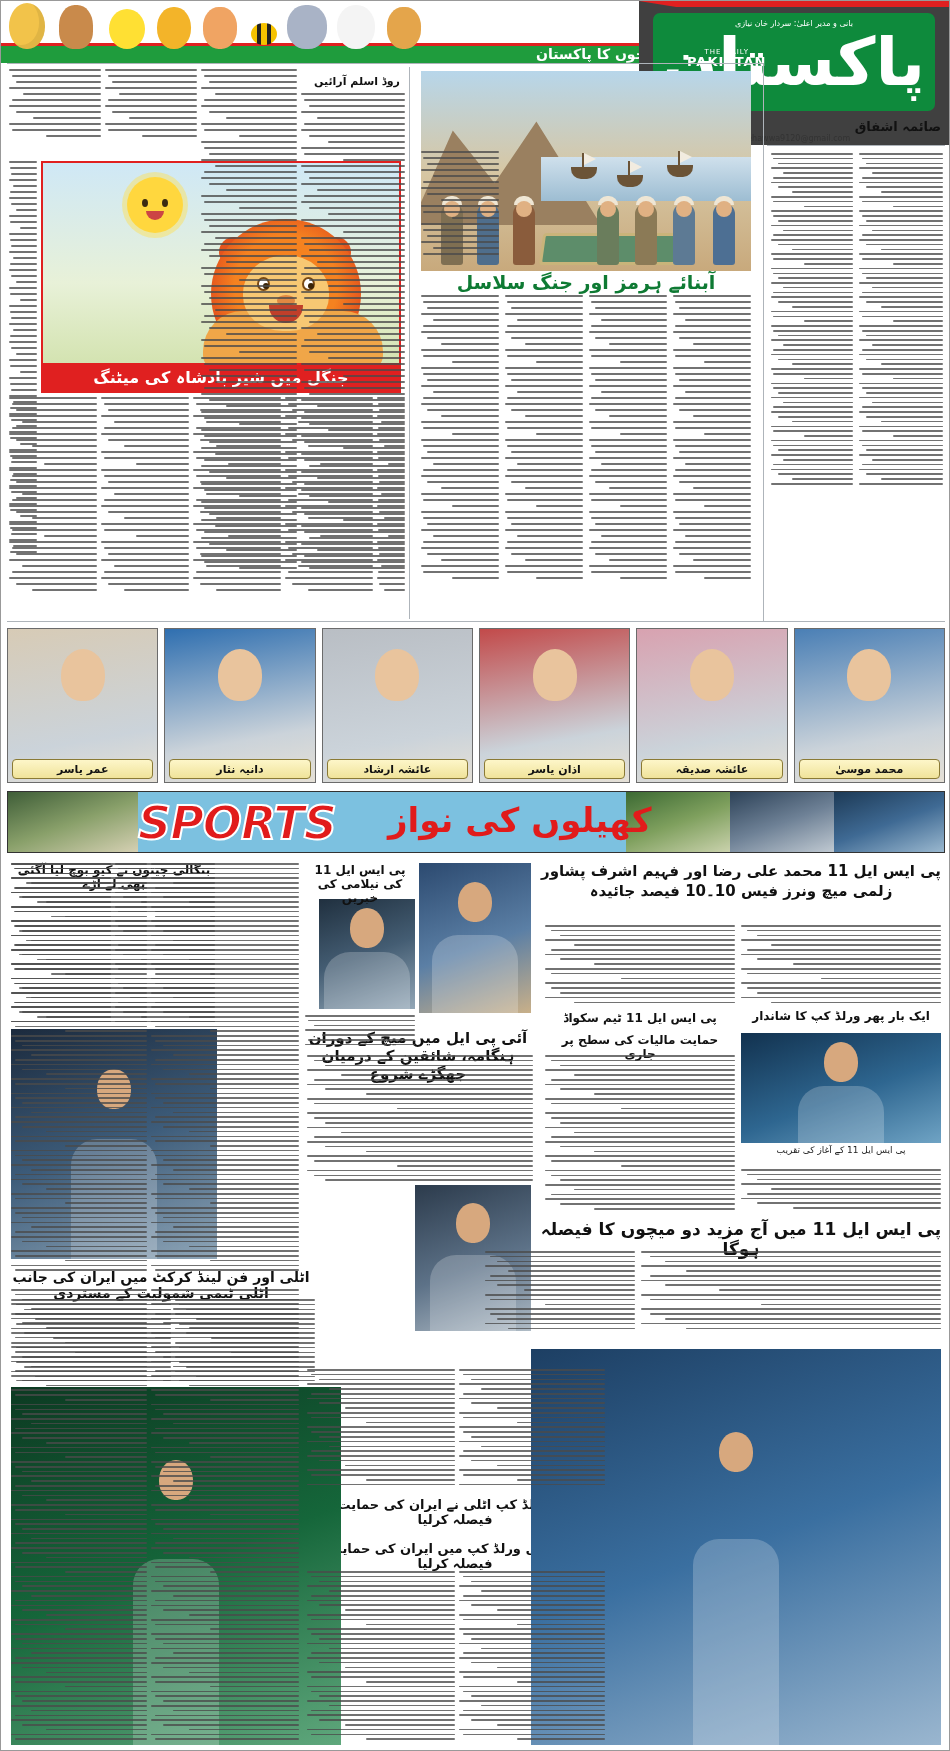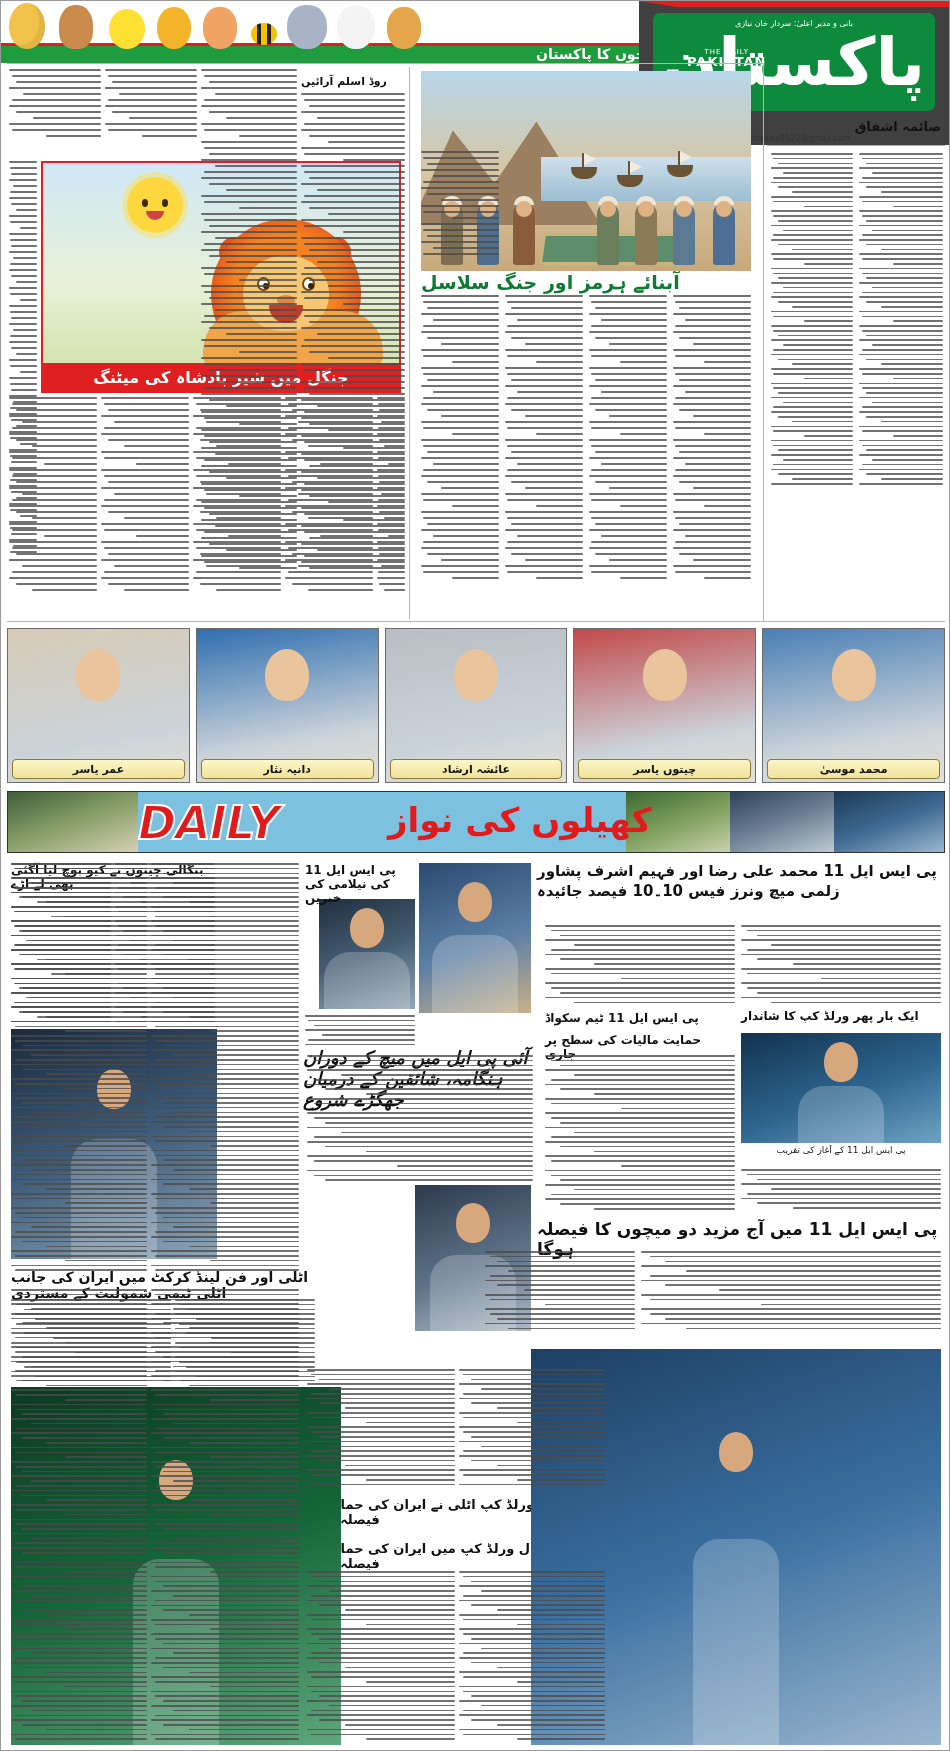--- a/index.html
+++ b/index.html
@@ -80,21 +80,21 @@
 
   
   .txt{ position:absolute; overflow:hidden; }
   .txt .ln{ height:2px; background:#4a4a4a; margin-bottom:4px; border-radius:1px; opacity:.78; }
   .txt.small .ln{ height:1.6px; margin-bottom:3.2px; }
   .txt .ln.s1{ width:100%; } .txt .ln.s2{ width:92%; }
   .txt .ln.s3{ width:97%; } .txt .ln.s4{ width:85%; }
   .txt .ln.s5{ width:74%; } .txt .ln.s6{ width:60%; }
 
   
-  .hl{ position:absolute; font-weight:bold; color:#111; text-align:left; }
+  .hl{ position:absolute; font-weight:bold; color:#111; text-align:center; }
   .hl.green{ color:#0e7a33; }
 
   
   .lionbox{ position:absolute; left:40px; top:160px; width:360px; height:222px;
      background:linear-gradient(#cfe8f6 0%,#e8f1d8 55%,#cfe0a8 100%);
      border:2px solid #e02020; overflow:hidden; }
   .lion-sun{ position:absolute; left:84px; top:14px; width:56px; height:56px;
      border-radius:50%; background:#ffd73e; box-shadow:0 0 0 5px rgba(255,225,80,.45); }
   .lion-sun .eye{ position:absolute; top:22px; width:6px; height:8px; border-radius:50%;
      background:#3b2a12; }
@@ -1122,24 +1122,30 @@
   <div class="hrule" style="left:766px; top:144px; width:178px;"></div>
 
   <div class="kidrow" id="kidrow">
       <div class="kidcard">
         <div class="ph" style="background: linear-gradient(170deg, rgb(74, 127, 181) 0%, rgb(203, 211, 218) 70%, rgb(229, 224, 214) 100%);">
           <div style="position: absolute; left: 50%; top: 30%; transform: translate(-50%, -50%); width: 44px; height: 52px; border-radius: 50% 50% 45% 45%; background: rgb(233, 196, 157);"></div>
         </div>
         <div class="nameplate ur">محمد موسیٰ</div>
       </div>
       <div class="kidcard">
+        <div class="ph" style="background: linear-gradient(170deg, rgb(216, 162, 176) 0%, rgb(203, 211, 218) 70%, rgb(229, 224, 214) 100%);">
+          <div style="position: absolute; left: 50%; top: 30%; transform: translate(-50%, -50%); width: 44px; height: 52px; border-radius: 50% 50% 45% 45%; background: rgb(233, 196, 157);"></div>
+        </div>
+        <div class="nameplate ur">عائشہ صدیقہ</div>
+      </div>
+      <div class="kidcard">
         <div class="ph" style="background: linear-gradient(170deg, rgb(194, 74, 74) 0%, rgb(203, 211, 218) 70%, rgb(229, 224, 214) 100%);">
           <div style="position: absolute; left: 50%; top: 30%; transform: translate(-50%, -50%); width: 44px; height: 52px; border-radius: 50% 50% 45% 45%; background: rgb(233, 196, 157);"></div>
         </div>
-        <div class="nameplate ur">چیتوں یاسر</div>
+        <div class="nameplate ur">اذان یاسر</div>
       </div>
       <div class="kidcard">
         <div class="ph" style="background: linear-gradient(170deg, rgb(185, 190, 196) 0%, rgb(203, 211, 218) 70%, rgb(229, 224, 214) 100%);">
           <div style="position: absolute; left: 50%; top: 30%; transform: translate(-50%, -50%); width: 44px; height: 52px; border-radius: 50% 50% 45% 45%; background: rgb(233, 196, 157);"></div>
         </div>
         <div class="nameplate ur">عائشہ ارشاد</div>
       </div>
       <div class="kidcard">
         <div class="ph" style="background: linear-gradient(170deg, rgb(47, 111, 176) 0%, rgb(203, 211, 218) 70%, rgb(229, 224, 214) 100%);">
           <div style="position: absolute; left: 50%; top: 30%; transform: translate(-50%, -50%); width: 44px; height: 52px; border-radius: 50% 50% 45% 45%; background: rgb(233, 196, 157);"></div>
@@ -1152,41 +1158,41 @@
         </div>
         <div class="nameplate ur">عمر یاسر</div>
       </div>
     </div>
 
   <div class="sportsbanner">
     <div class="sb-seg" style="left:0;   width:130px; background:linear-gradient(160deg,#3f5e38,#89a06a 50%,#d8d2b6);"></div>
     <div class="sb-seg" style="left:618px; width:104px; background:linear-gradient(160deg,#3c6a33,#7fa05e 50%,#cdd4b0);"></div>
     <div class="sb-seg" style="left:722px; width:104px; background:linear-gradient(160deg,#2d4258,#6e8196 50%,#c3ccd4);"></div>
     <div class="sb-seg" style="left:826px; width:112px; background:linear-gradient(160deg,#1d3a56,#3f6a94 50%,#9fbcd2);"></div>
-    <div class="sb-word">DAILY</div>
+    <div class="sb-word">SPORTS</div>
     <div class="sb-urdu ur">کھیلوں کی نواز</div>
   </div>
 
   <div class="sportsarea">
 
     <div class="hl ur" style="right:0; top:2px; width:408px; font-size:15px; line-height:20px; color:#111;">پی ایس ایل 11 محمد علی رضا اور فہیم اشرف پشاور زلمی میچ ونرز فیس 10۔10 فیصد جائیدہ</div>
 
     <div class="hl ur" style="right:0; top:360px; width:408px; font-size:17px; color:#111;">پی ایس ایل 11 میں آج مزید دو میچوں کا فیصلہ ہوگا</div>
 
     <div class="ph psl" style="position:absolute; right:4px; top:174px; width:200px; height:110px;">
         <div class="hd"></div>
         <div class="tor"></div>
       </div>
     <div class="badge ur" style="right:4px; top:286px; width:200px;">پی ایس ایل 11 کے آغاز کی تقریب</div>
 
     <div class="hl ur" style="right:210px; top:174px; width:190px; font-size:12px;">حمایت مالیات کی سطح پر جاری</div>
     <div class="hl ur" style="right:4px;   top:150px; width:200px; font-size:12px;">ایک بار پھر ورلڈ کپ کا شاندار</div>
     <div class="hl ur" style="right:210px; top:152px; width:190px; font-size:12px;">پی ایس ایل 11 ٹیم سکواڈ</div>
 
-    <div class="hl ur" style="right:412px; top:188px; width:230px; font-size:18px;font-style:italic;">آئی پی ایل میں میچ کے دوران ہنگامہ، شائقین کے درمیان جھگڑے شروع</div>
+    <div class="hl ur" style="right:412px; top:170px; width:230px; font-size:15px;">آئی پی ایل میں میچ کے دوران ہنگامہ، شائقین کے درمیان جھگڑے شروع</div>
 
     <div class="ph cricketer" style="position:absolute; right:414px; top:4px; width:112px; height:150px;">
         <div class="hd"></div>
         <div class="tor"></div>
       </div>
 
     <div class="ph coach" style="position:absolute; right:530px; top:40px; width:96px; height:110px;">
         <div class="hd"></div>
         <div class="tor"></div>
       </div>

